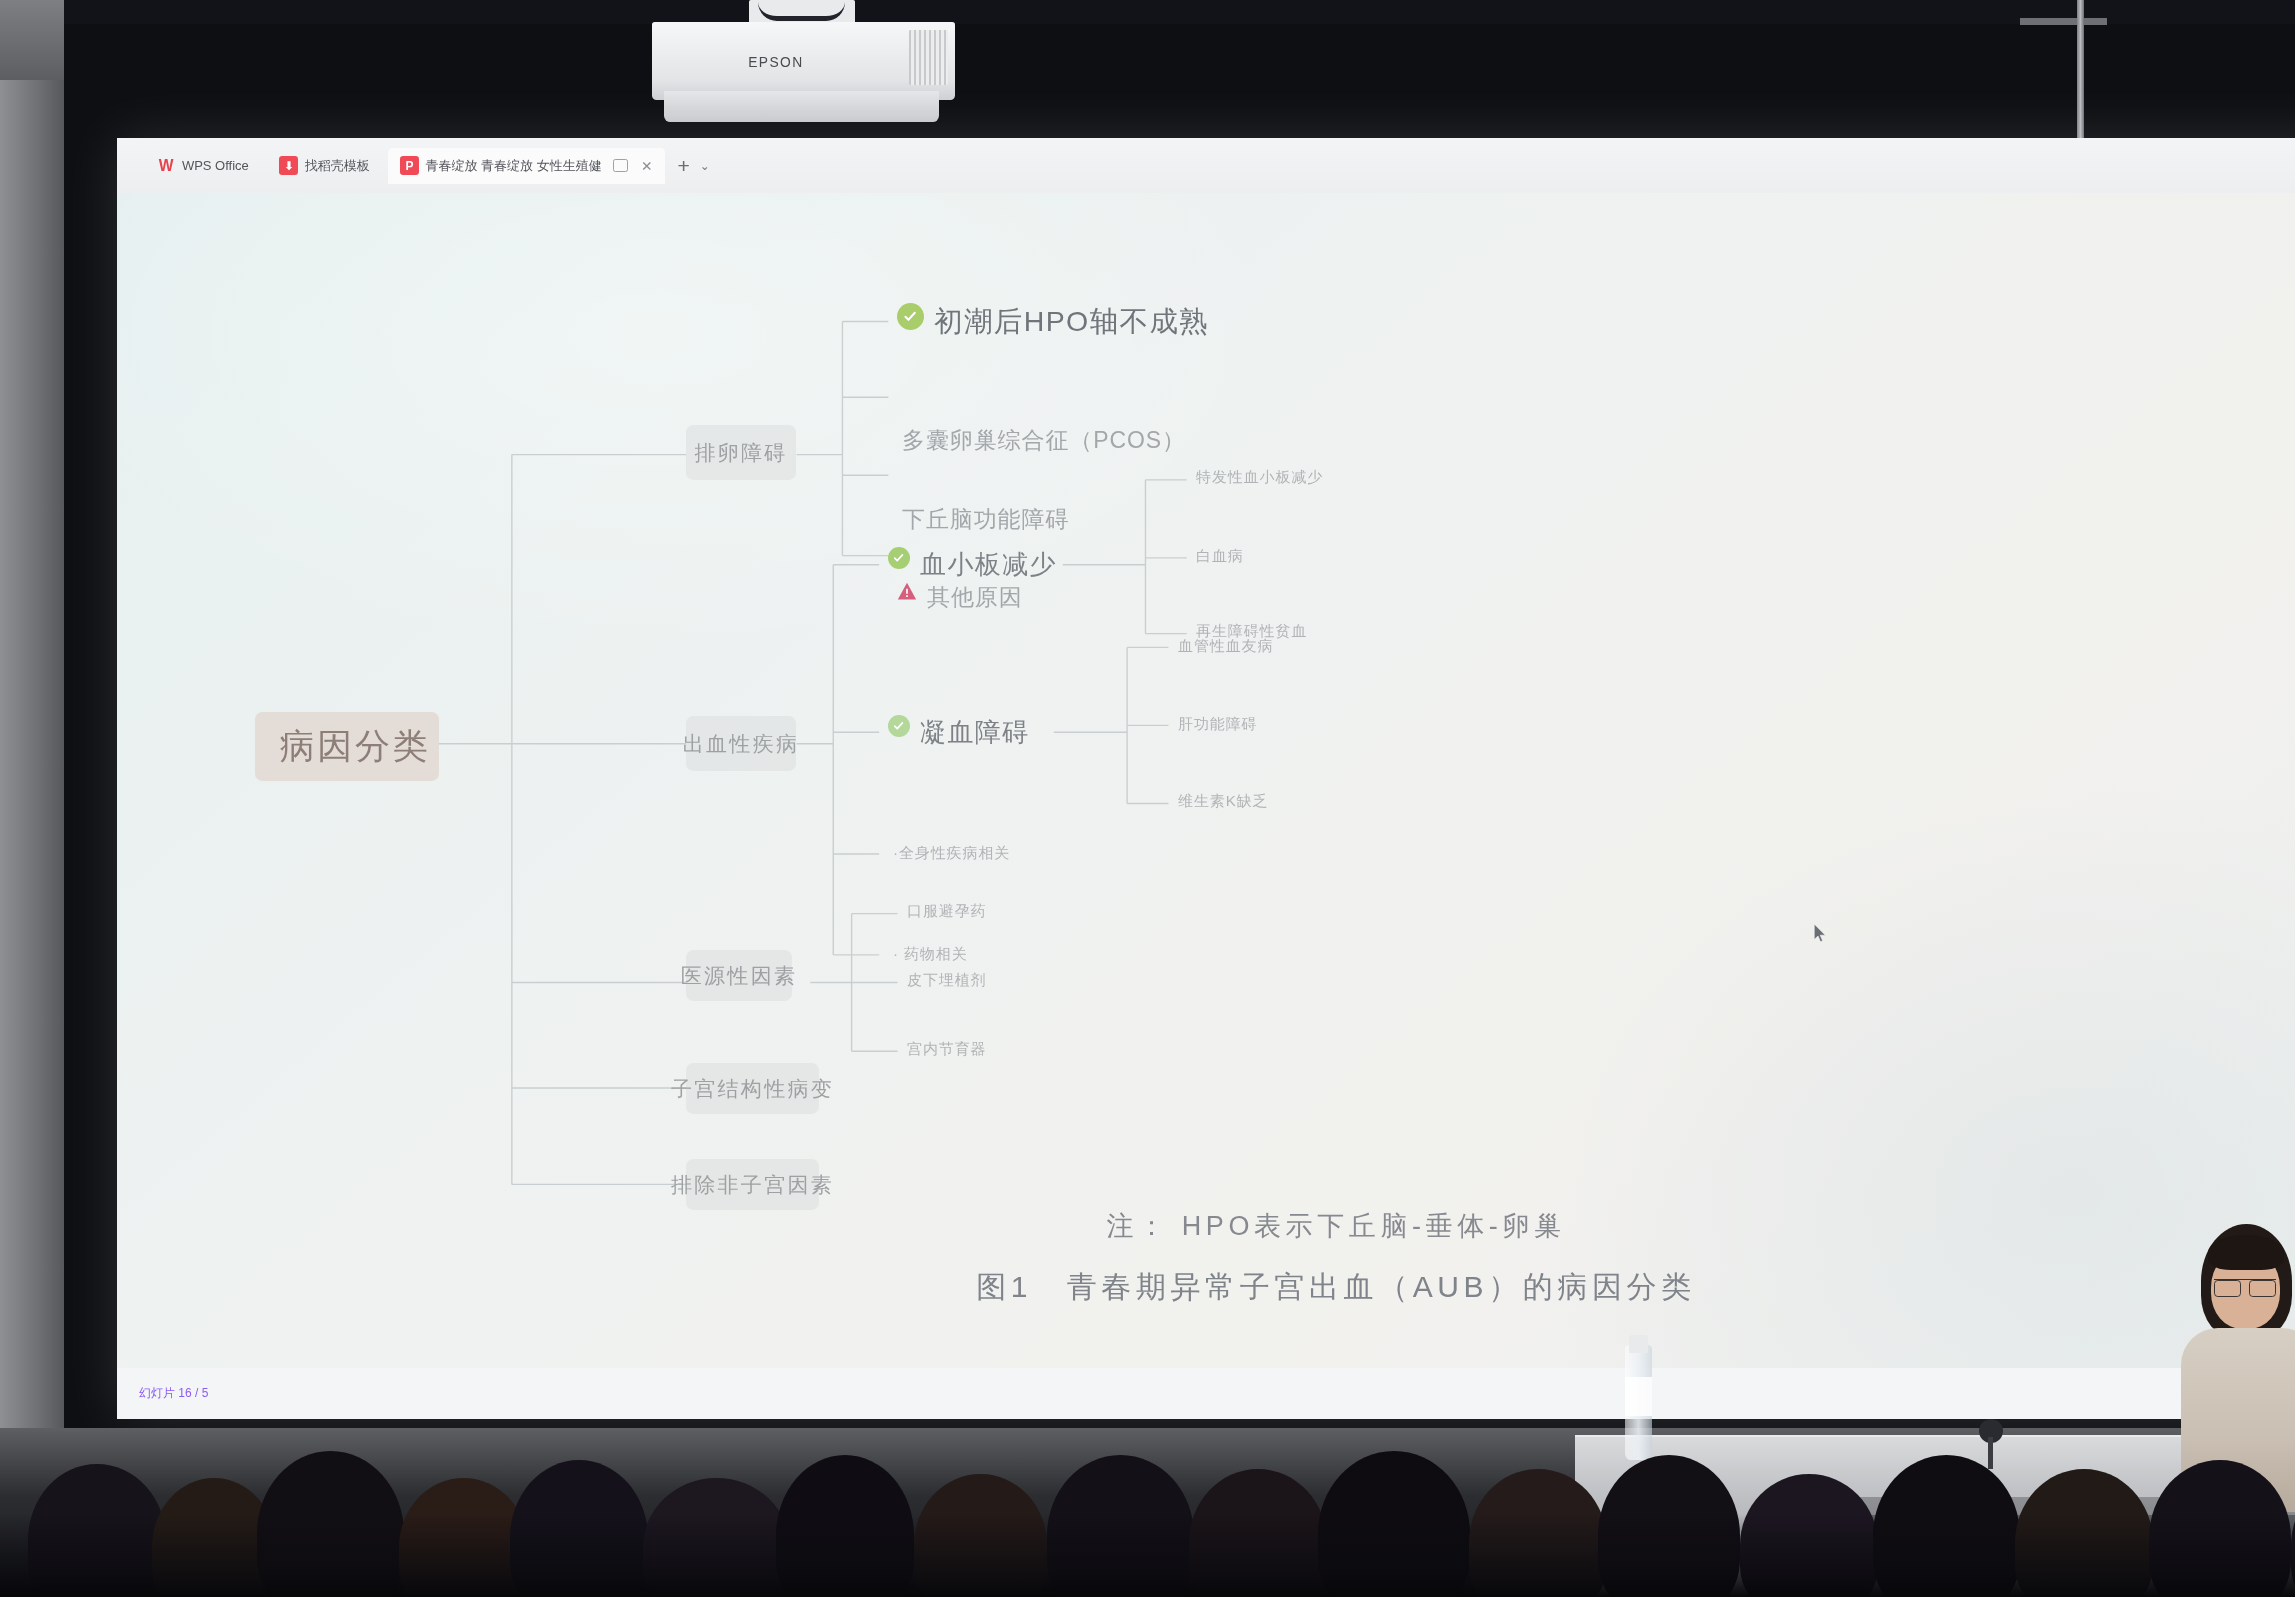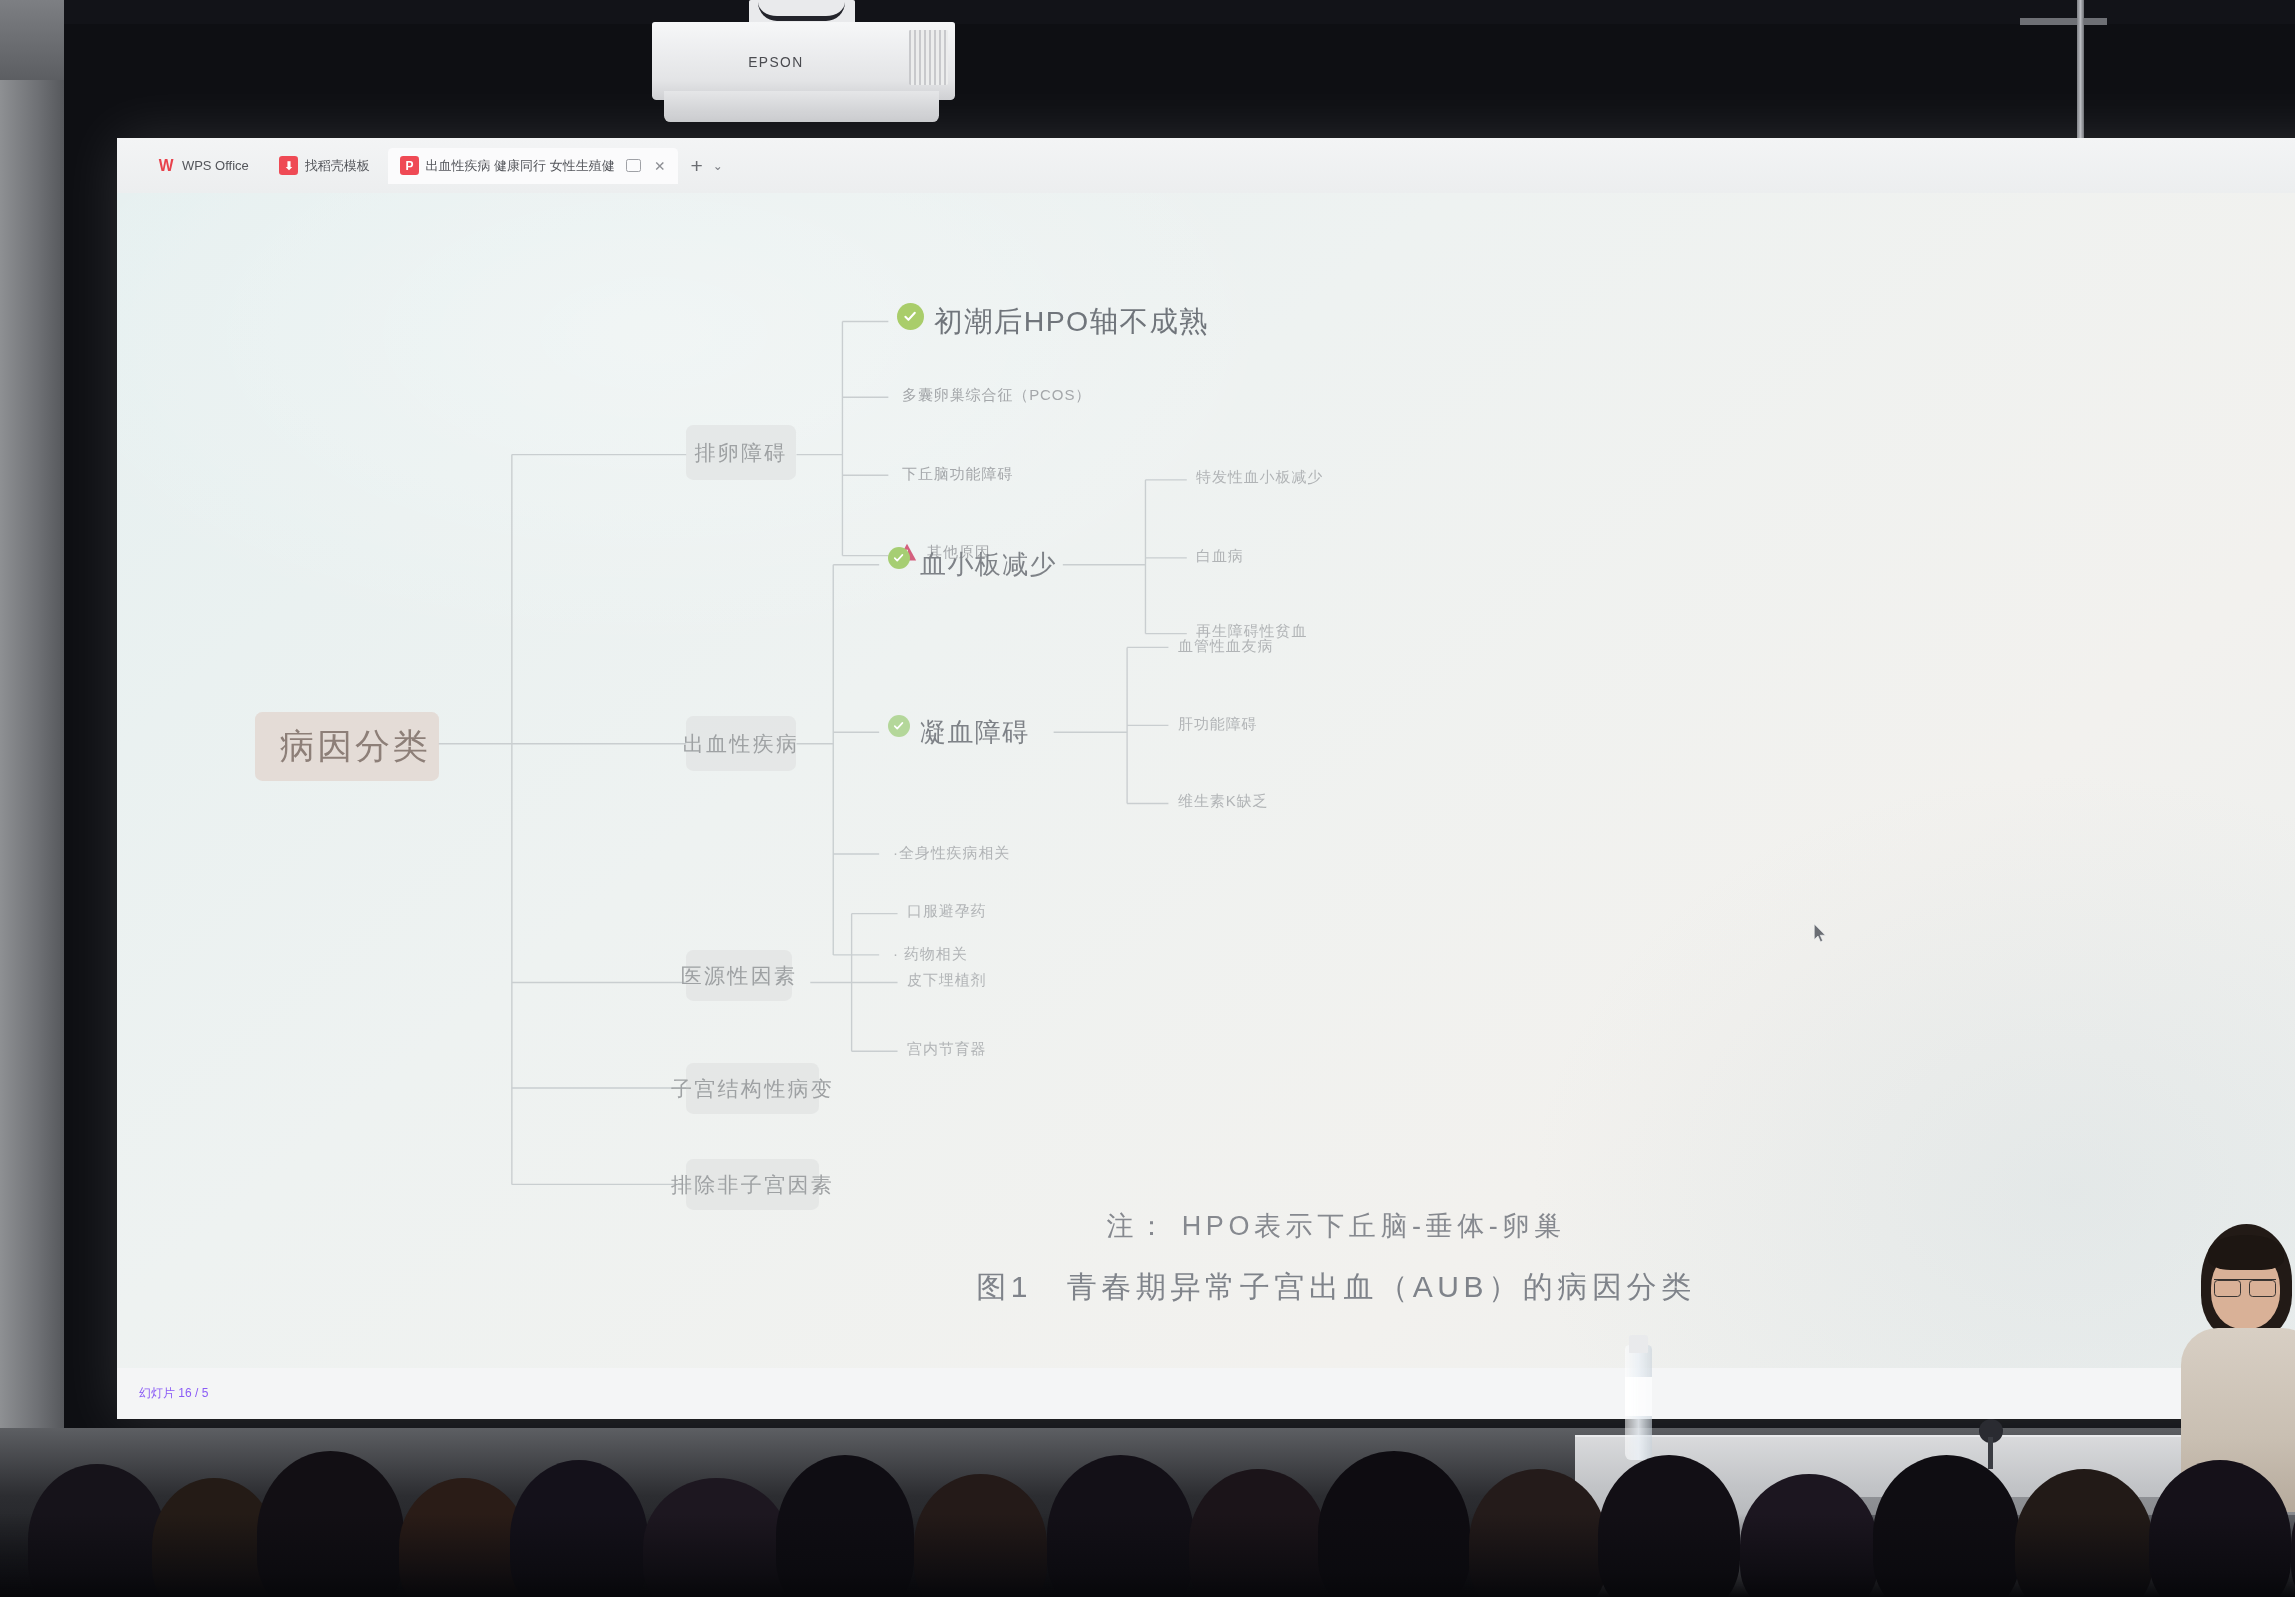--- a/index.html
+++ b/index.html
@@ -159,21 +159,21 @@
   }
   .node.branch {
     background: rgba(222,224,224,.62); color:#9ea1a3;
     font-size: 21px; letter-spacing: 2.3px; padding: 0 16.5px;
   }
   .leaf {
     position:absolute; display:flex; align-items:flex-start; gap: 10px;
     color:#a9acae; white-space:nowrap;
   }
   .leaf.strong { color:#7e8287; font-size: 26px; letter-spacing: 1.4px; }
-  .leaf.med    { font-size: 15px; letter-spacing: 0.9px; color:#a4a7aa; }
+  .leaf.med    { font-size: 23px; letter-spacing: 0.9px; color:#a4a7aa;margin-top:39px; }
   .leaf.small  { font-size: 15px; letter-spacing: 0.9px; color:#b1b4b6; }
   .leaf.big    { font-size: 28.5px; letter-spacing: 1.4px; color:#70757b; }
 
   .chk {
     width: 27px; height: 27px; border-radius:50%; flex:none;
     background:#a9cd6a; display:flex; align-items:center; justify-content:center;
   }
   .chk.sm { width: 22px; height: 22px; background:#a6ce73; }
   .chk.pale { background:#b4d79a; }
   .chk svg { width: 60%; height:60%; }
@@ -362,21 +362,21 @@
         <span class="tab-label">WPS Office</span>
       </div>
 
       <div class="tab">
         <span class="tab-ico tpl">⬇</span>
         <span class="tab-label">找稻壳模板</span>
       </div>
 
       <div class="tab active">
         <span class="tab-ico ppt">P</span>
-        <span class="tab-label">出血性疾病 健康同行 女性生殖健</span>
+        <span class="tab-label">青春绽放 青春绽放 女性生殖健</span>
         <span class="tab-mini"></span>
         <span class="tab-x">✕</span>
       </div>
 
       <span class="tab-plus">+</span>
       <span class="tab-chev">⌄</span>
 
     </div>
 
     <div id="slide">

